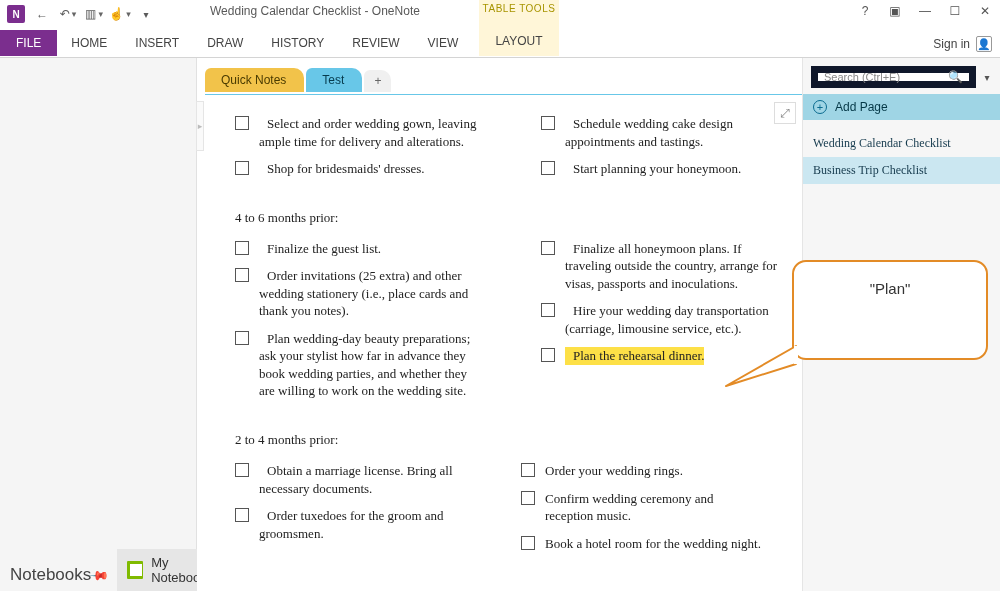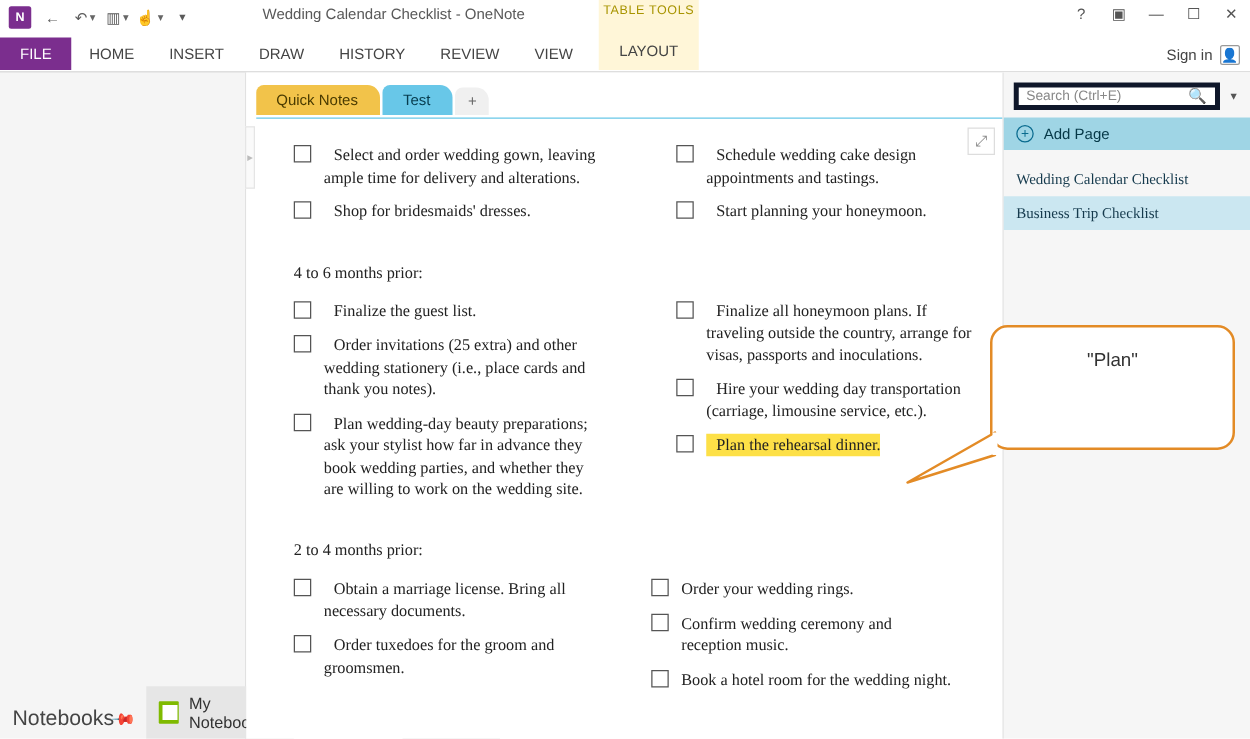--- a/index.html
+++ b/index.html
@@ -55,21 +55,21 @@
   .col { width: 250px; }
   .check-row { display:flex; gap:10px; margin-bottom:10px; }
   .cbox { width:14px; height:14px; border:1.5px solid #555; flex-shrink:0; margin-top:1px;}
   .ctext { font-size:13px; color:#222; line-height:1.35; font-family: Georgia, "Times New Roman", serif; text-indent:8px;}
   .section-hdr { font-size:13px; color:#222; margin:22px 0 14px 0; font-family: Georgia, "Times New Roman", serif;}
   .hl { background:#fde047; }
 
   
   .pages-panel { width:198px; border-left:1px solid #e5e5e5; background:#f6f6f6; display:flex; flex-direction:column; position:absolute; right:0; top:0; bottom:0;}
   .search-row { padding:8px 6px 6px 8px; display:flex; align-items:center; gap:4px;}
-  .search-box { flex:1; border:4px solid #0f172a; height:22px; padding:0 6px; font-size:11px; color:#888; display:flex; align-items:center; justify-content:space-between; background:#fff;text-align:center;}
+  .search-box { flex:1; border:7px solid #0f172a; height:22px; padding:0 6px; font-size:11px; color:#888; display:flex; align-items:center; justify-content:space-between; background:#fff;text-align:center;}
   .search-box .mag { color:#555; font-size:12px; }
   .drop { width:14px; height:22px; display:flex; align-items:center; justify-content:center; color:#555; font-size:10px; cursor:pointer;}
   .addpage { background:#9fd5e5; padding:6px 10px; display:flex; align-items:center; gap:8px; color:#053847; font-size:12px; cursor:pointer;}
   .addpage .plus { width:14px; height:14px; border:1px solid #0a6b8f; border-radius:50%; display:flex; align-items:center; justify-content:center; font-size:11px; color:#0a6b8f;}
   .page-list { padding-top:10px;font-family:Liberation Serif, serif; }
   .page-li { padding:6px 10px; font-size:12px; color:#153a4d; cursor:pointer;}
   .page-li.sel { background:#cbe7f1; }
   .fs-btn { position:absolute; right:204px; top:44px; width:22px; height:22px; border:1px solid #ddd; display:flex; align-items:center; justify-content:center; color:#888; font-size:12px; cursor:pointer; background:#fff;}
 
   

